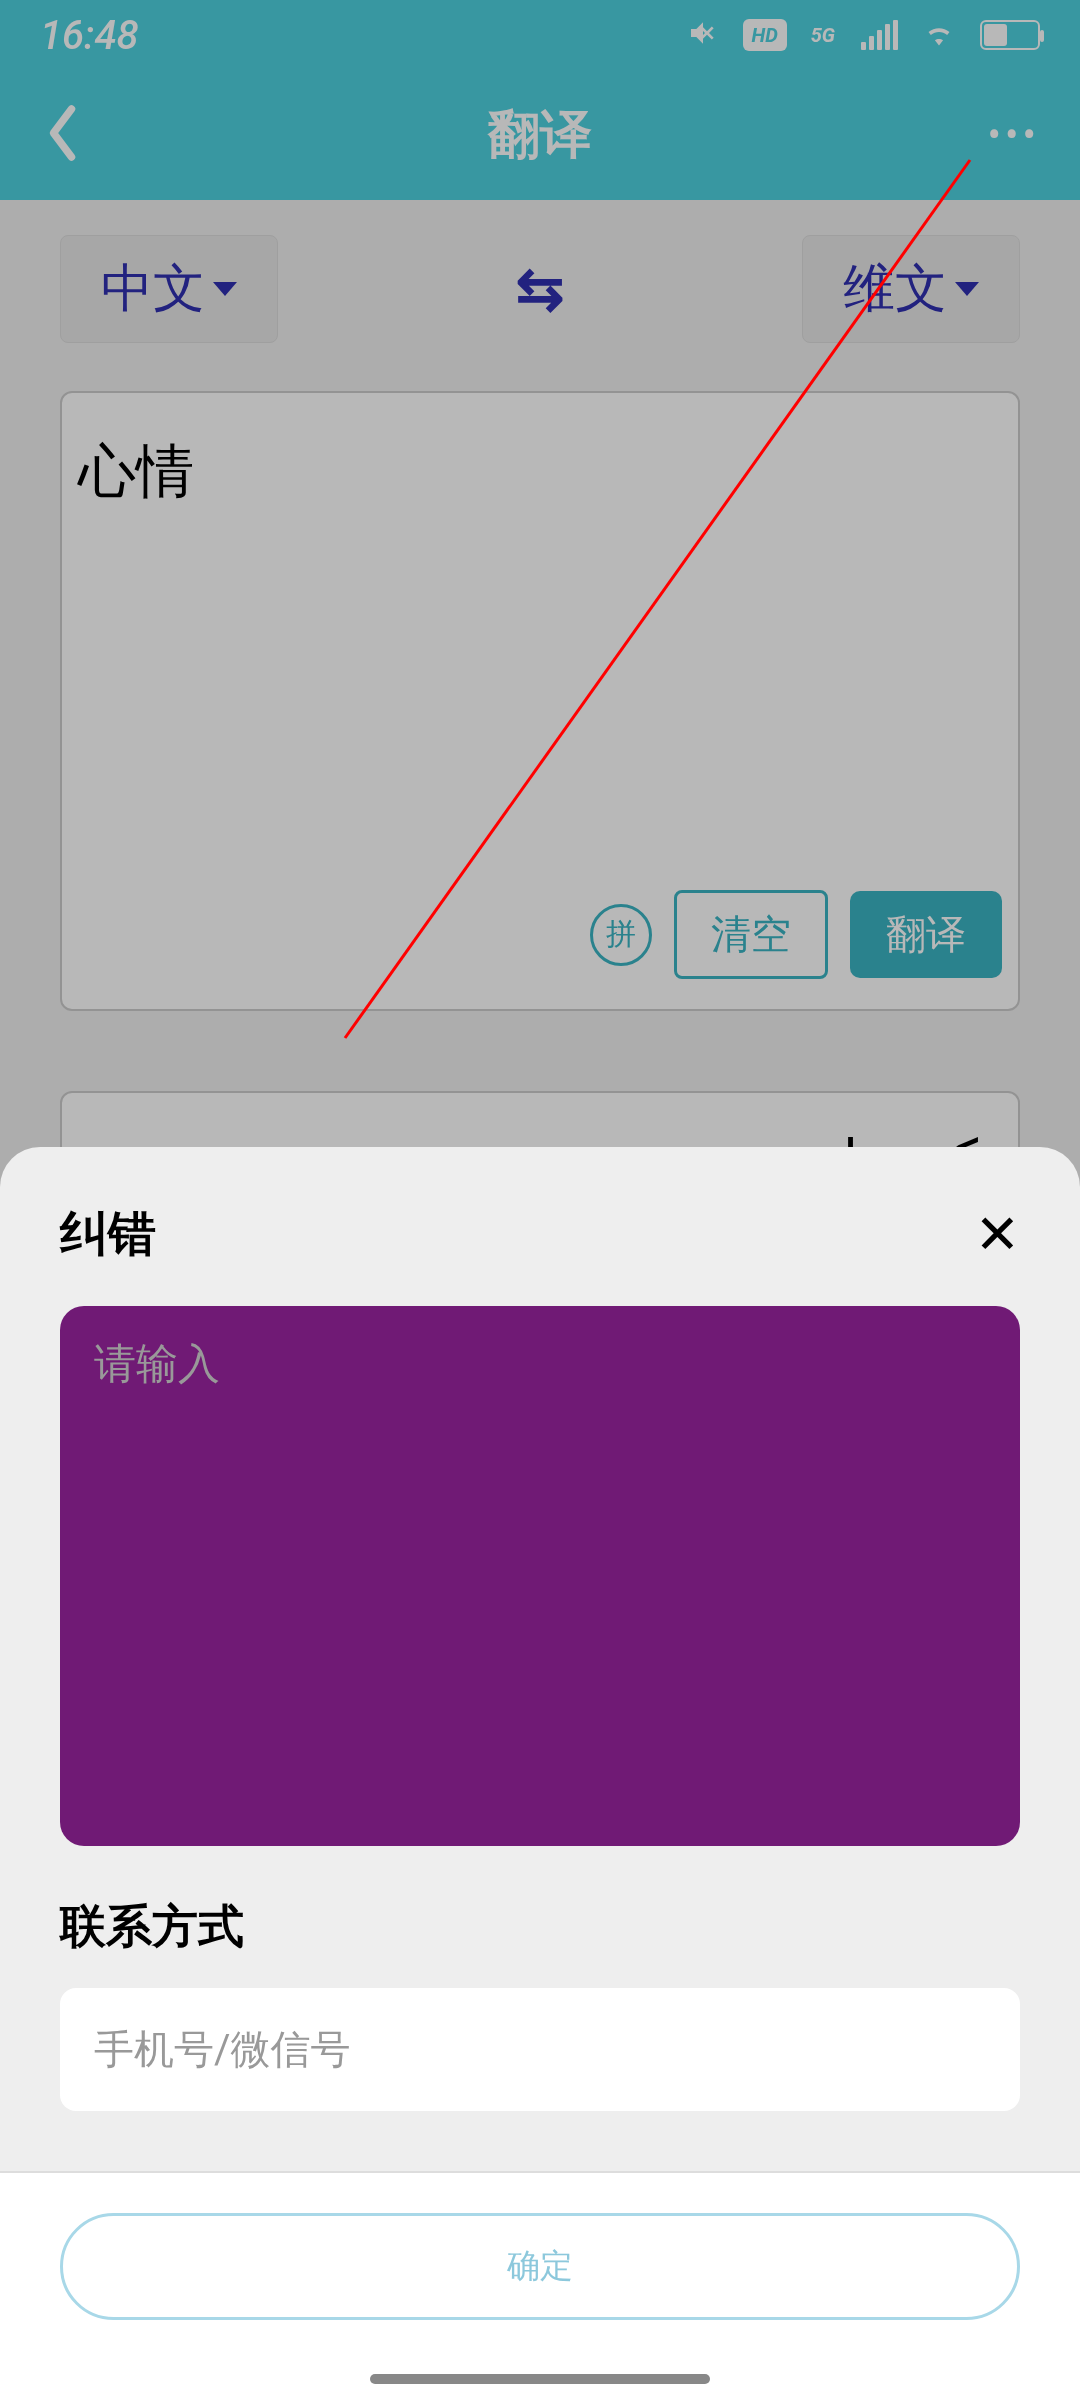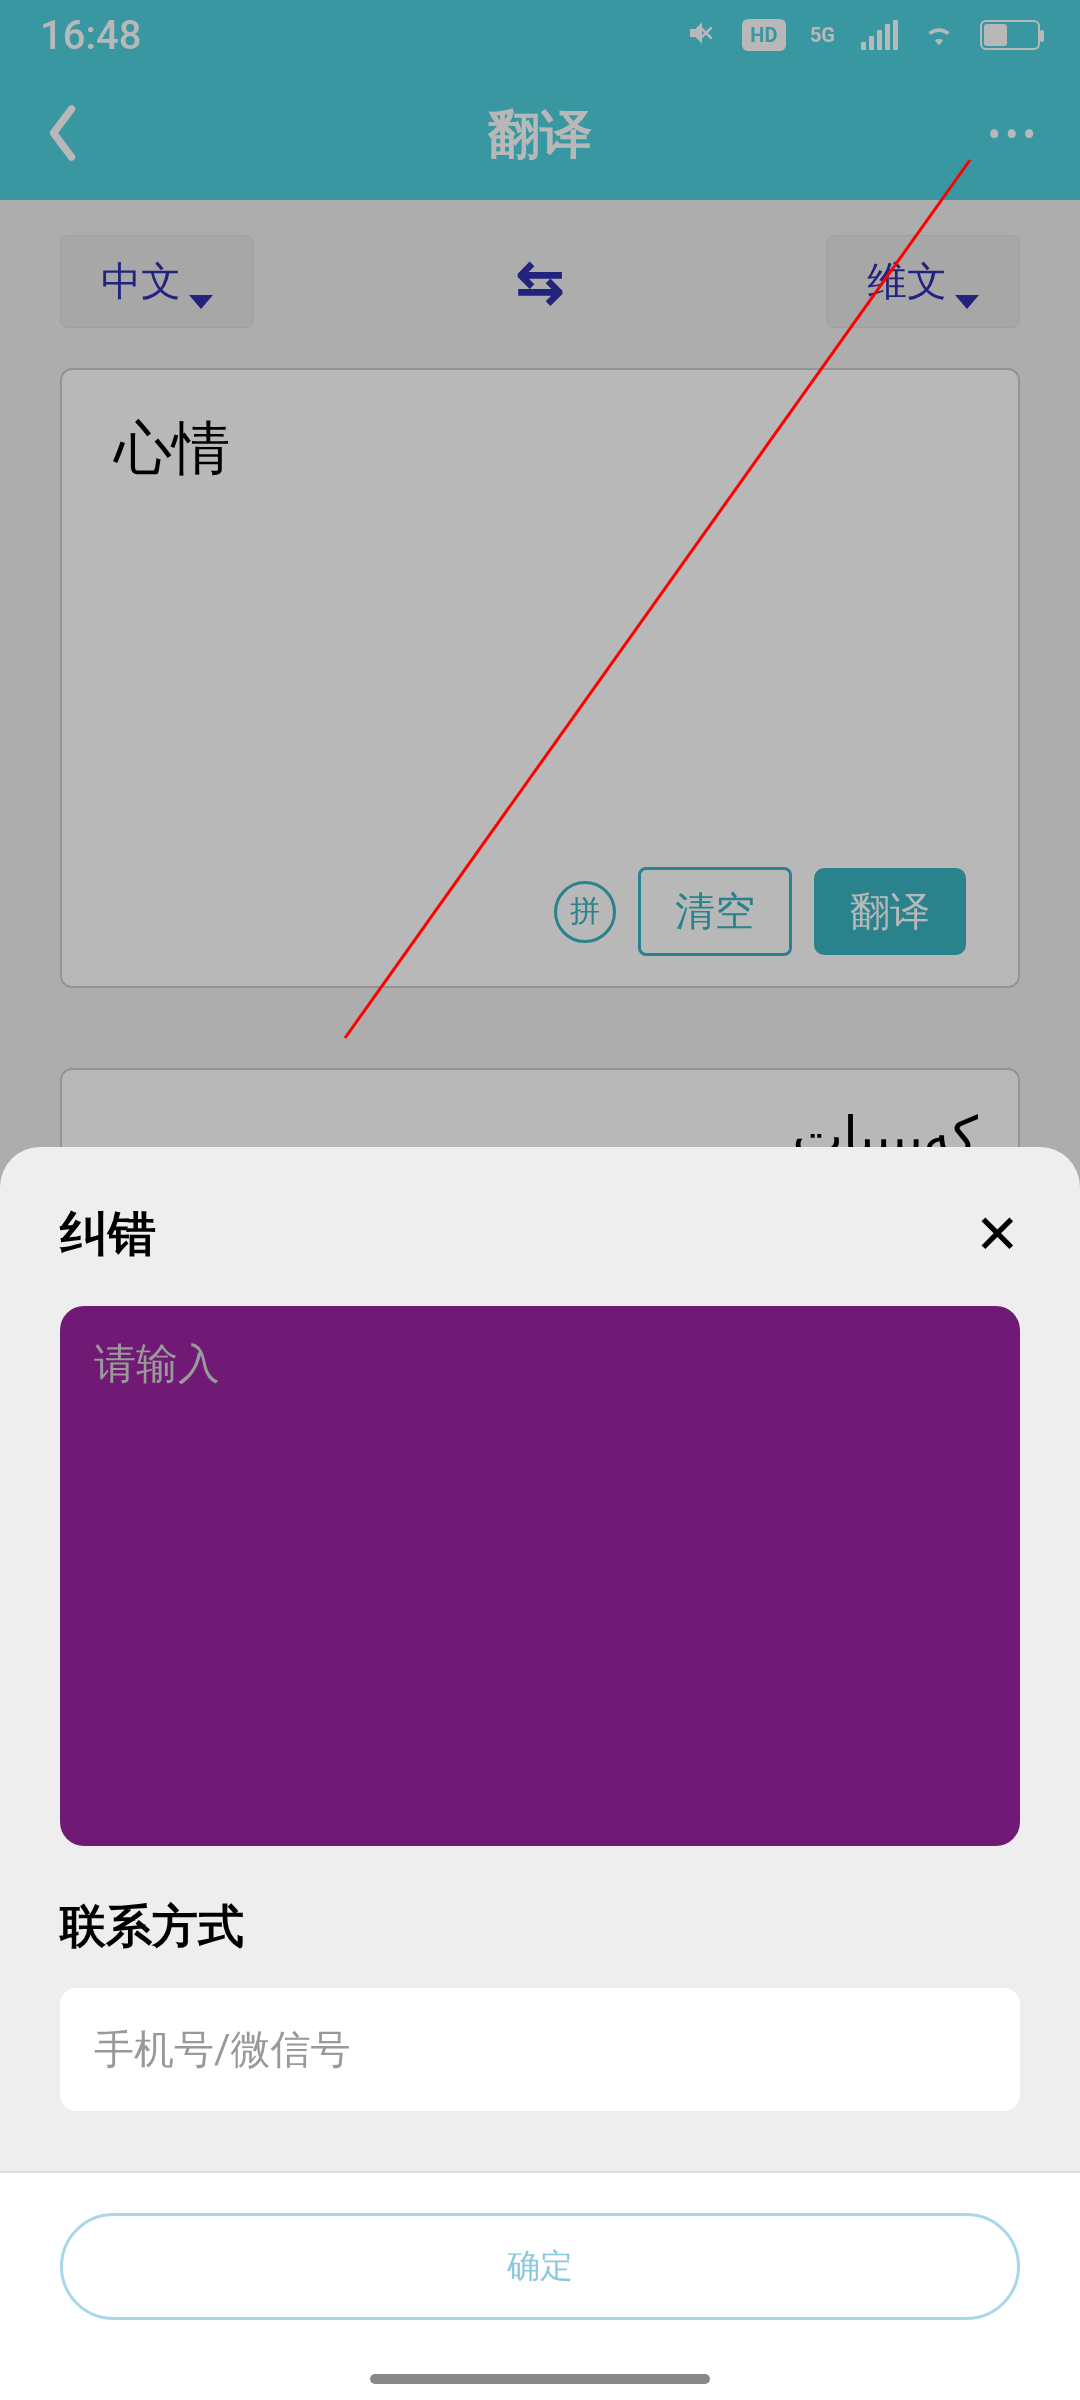--- a/index.html
+++ b/index.html
@@ -18,20 +18,21 @@
     .status-bar {
       height: 70px;
       background: #4ed1e0;
       display: flex;
       justify-content: space-between;
       align-items: center;
       padding: 16px 40px;
       color: #fff;
       font-size: 40px;
       font-weight: 500;
+      font-style: italic;
     }
     .status-right {
       display: flex;
       align-items: center;
       gap: 24px;
     }
     .status-icon {
       display: inline-block;
     }
     .header {
@@ -76,46 +77,46 @@
       display: flex;
       align-items: center;
       justify-content: space-between;
       padding: 35px 60px 30px;
     }
     .lang-btn {
       background: #e8e8e8;
       border-radius: 8px;
       padding: 18px 40px;
       color: #3030b0;
-      font-size: 40px;
+      font-size: 52px;
       font-weight: 500;
       display: flex;
-      align-items: flex-end;
+      align-items: center;
       gap: 8px;
       border: 1px solid #ddd;
     }
     .lang-triangle {
       width: 0;
       height: 0;
       border-left: 12px solid transparent;
       border-right: 12px solid transparent;
       border-top: 14px solid #3030b0;
     }
     .swap-icon {
       color: #3030b0;
       font-size: 58px;
       font-weight: bold;
     }
     .input-card {
-      margin: 10px 60px 0;
+      margin: 18px 60px 0;
       background: #fff;
       border: 2px solid #ccc;
       border-radius: 12px;
       min-height: 620px;
-      padding: 40px 52px 30px;
+      padding: 40px 16px 30px;
       position: relative;
       display: flex;
       flex-direction: column;
       justify-content: space-between;
     }
     .input-text {
       font-size: 58px;
       color: #000;
     }
     .input-actions {

